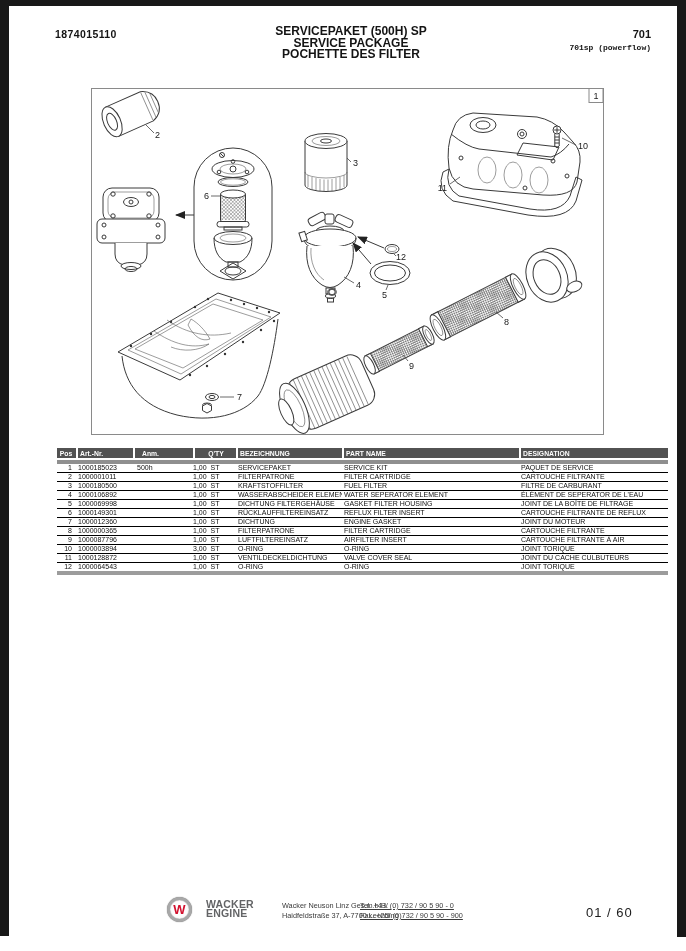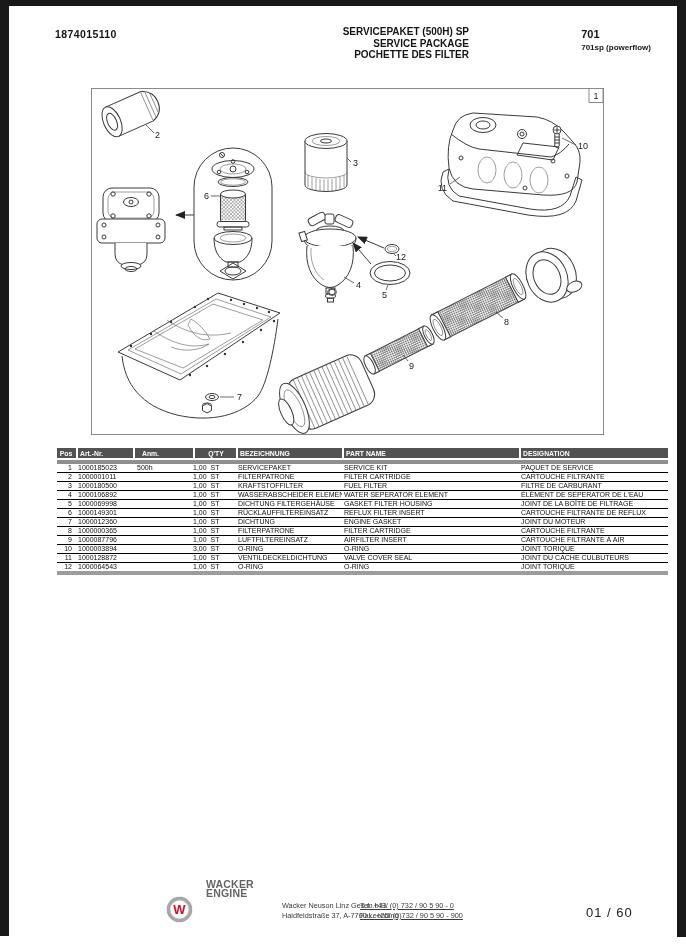--- a/index.html
+++ b/index.html
@@ -5,25 +5,25 @@
   html,body { margin:0; padding:0; }
   body {
     width:686px; height:951px; position:relative; background:#fff;
     font-family:"Liberation Sans", sans-serif; color:#111; overflow:hidden;
   }
   .frame-top   { position:absolute; left:0; top:0; width:686px; height:6px; background:#181818; }
   .frame-left  { position:absolute; left:0; top:0; width:9px;  height:936px; background:#181818; }
   .frame-right { position:absolute; left:677px; top:0; width:9px; height:937px; background:#181818; }
 
   .doc-number { position:absolute; left:55px; top:28px; font-size:10.5px; font-weight:700; letter-spacing:0.4px; color:#141414; }
-  .titles { position:absolute; left:249px; top:26px; width:220px; text-align:right;
-            font-size:10px; font-weight:700; line-height:11.5px; color:#141414; }
-  .model  { position:absolute; right:35px; top:28px; text-align:left; color:#141414; }
+  .titles { position:absolute; left:241px; top:26px; width:220px; text-align:center;
+            font-size:12px; font-weight:700; line-height:11.5px; color:#141414; }
+  .model  { position:absolute; right:35px; top:28px; text-align:right; color:#141414; }
   .model-code    { font-size:11px; font-weight:700; }
-  .model-variant { font-size:8px; font-weight:700; margin-top:3px; }
+  .model-variant { font-size:8px; font-weight:700; margin-top:3px;font-family:Liberation Mono, monospace; }
 
   .diagram-wrap { position:absolute; left:91px; top:88px; }
   svg text { font-family:"Liberation Sans", sans-serif; font-size:9px; fill:#1a1a1a; }
   svg .ln { stroke:#3a3a3a; stroke-width:1; fill:none; }
   svg .lnw { stroke:#3a3a3a; stroke-width:1; fill:#fff; }
   svg .thin { stroke:#5a5a5a; stroke-width:0.6; fill:none; }
   svg .leader { stroke:#444; stroke-width:0.8; fill:none; }
 
   .parts-table { position:absolute; left:57px; top:448px; width:611px;
                  border-collapse:separate; border-spacing:0; table-layout:fixed;
@@ -45,21 +45,21 @@
   .parts-table tbody tr:last-child  td { border-bottom:4px solid #9c9c9c; }
   .parts-table td.col0 { text-align:right; padding:0 4px 0 0; }
   .parts-table td.col2 { padding-left:4px; }
   .parts-table td.col3 { padding-left:0; }
 
   .logo { position:absolute; left:167px; top:897px; width:25px; height:25px;
           border-radius:50%; border:3px solid #a8a8a8; background:#fdfdfd; box-sizing:border-box;
           display:flex; align-items:center; justify-content:center;
           box-shadow: inset 0 0 1px #777, 0 0 1px #666; }
   .logo-w { color:#d2112e; font-weight:700; font-size:13px; line-height:13px; }
-  .brand { position:absolute; left:206px; top:880px; font-weight:700; font-size:10.5px;
+  .brand { position:absolute; left:206px; top:900px; font-weight:700; font-size:10.5px;
            line-height:9px; letter-spacing:0.2px; color:#636466; }
   .company { position:absolute; left:282px; top:901px; font-size:7.3px; line-height:10px; color:#3a3a3a; }
   .telfax  { position:absolute; left:360px; top:901px; font-size:7.3px; line-height:10px; color:#3a3a3a;text-decoration:underline; }
   .page-ind { position:absolute; left:586px; top:905px; font-size:13px; font-weight:400;
               letter-spacing:1px; color:#1c1c1c; }
 </style>
 </head>
 <body>
 
 <div class="frame-top"></div>

